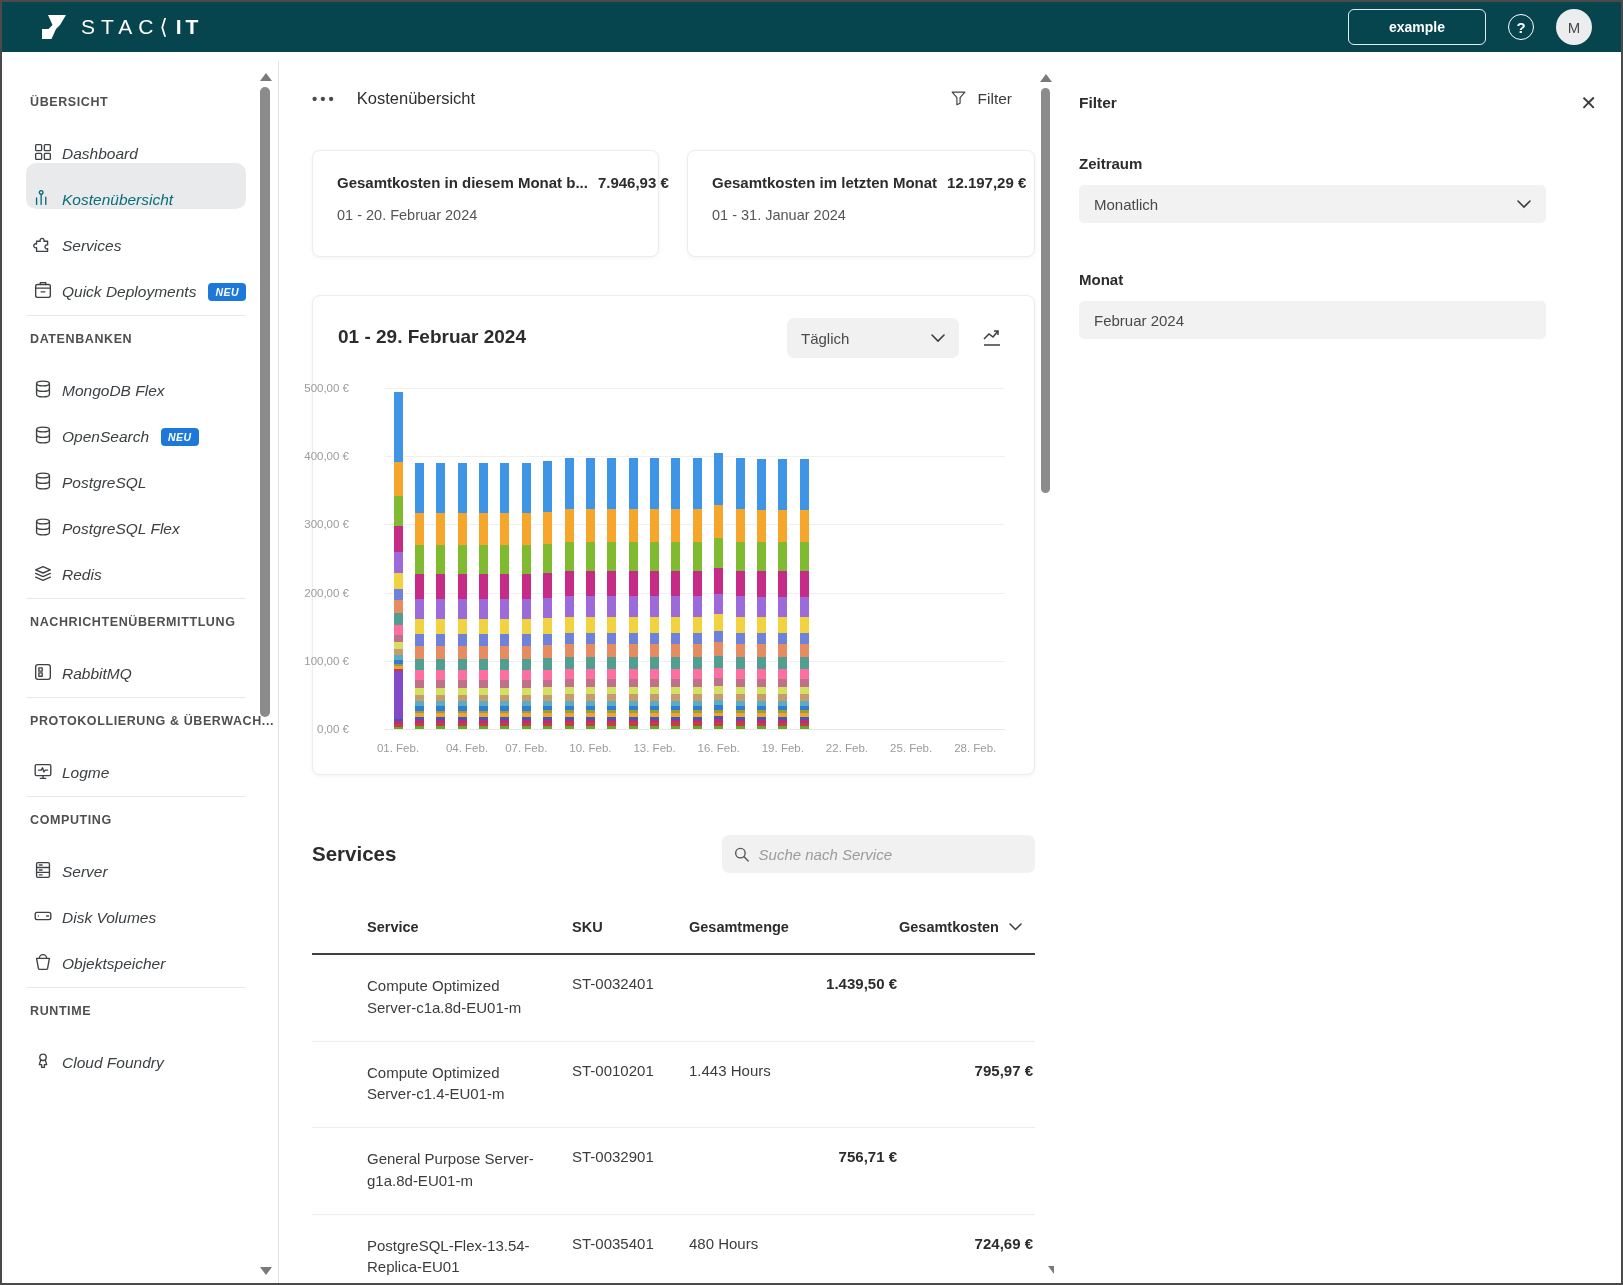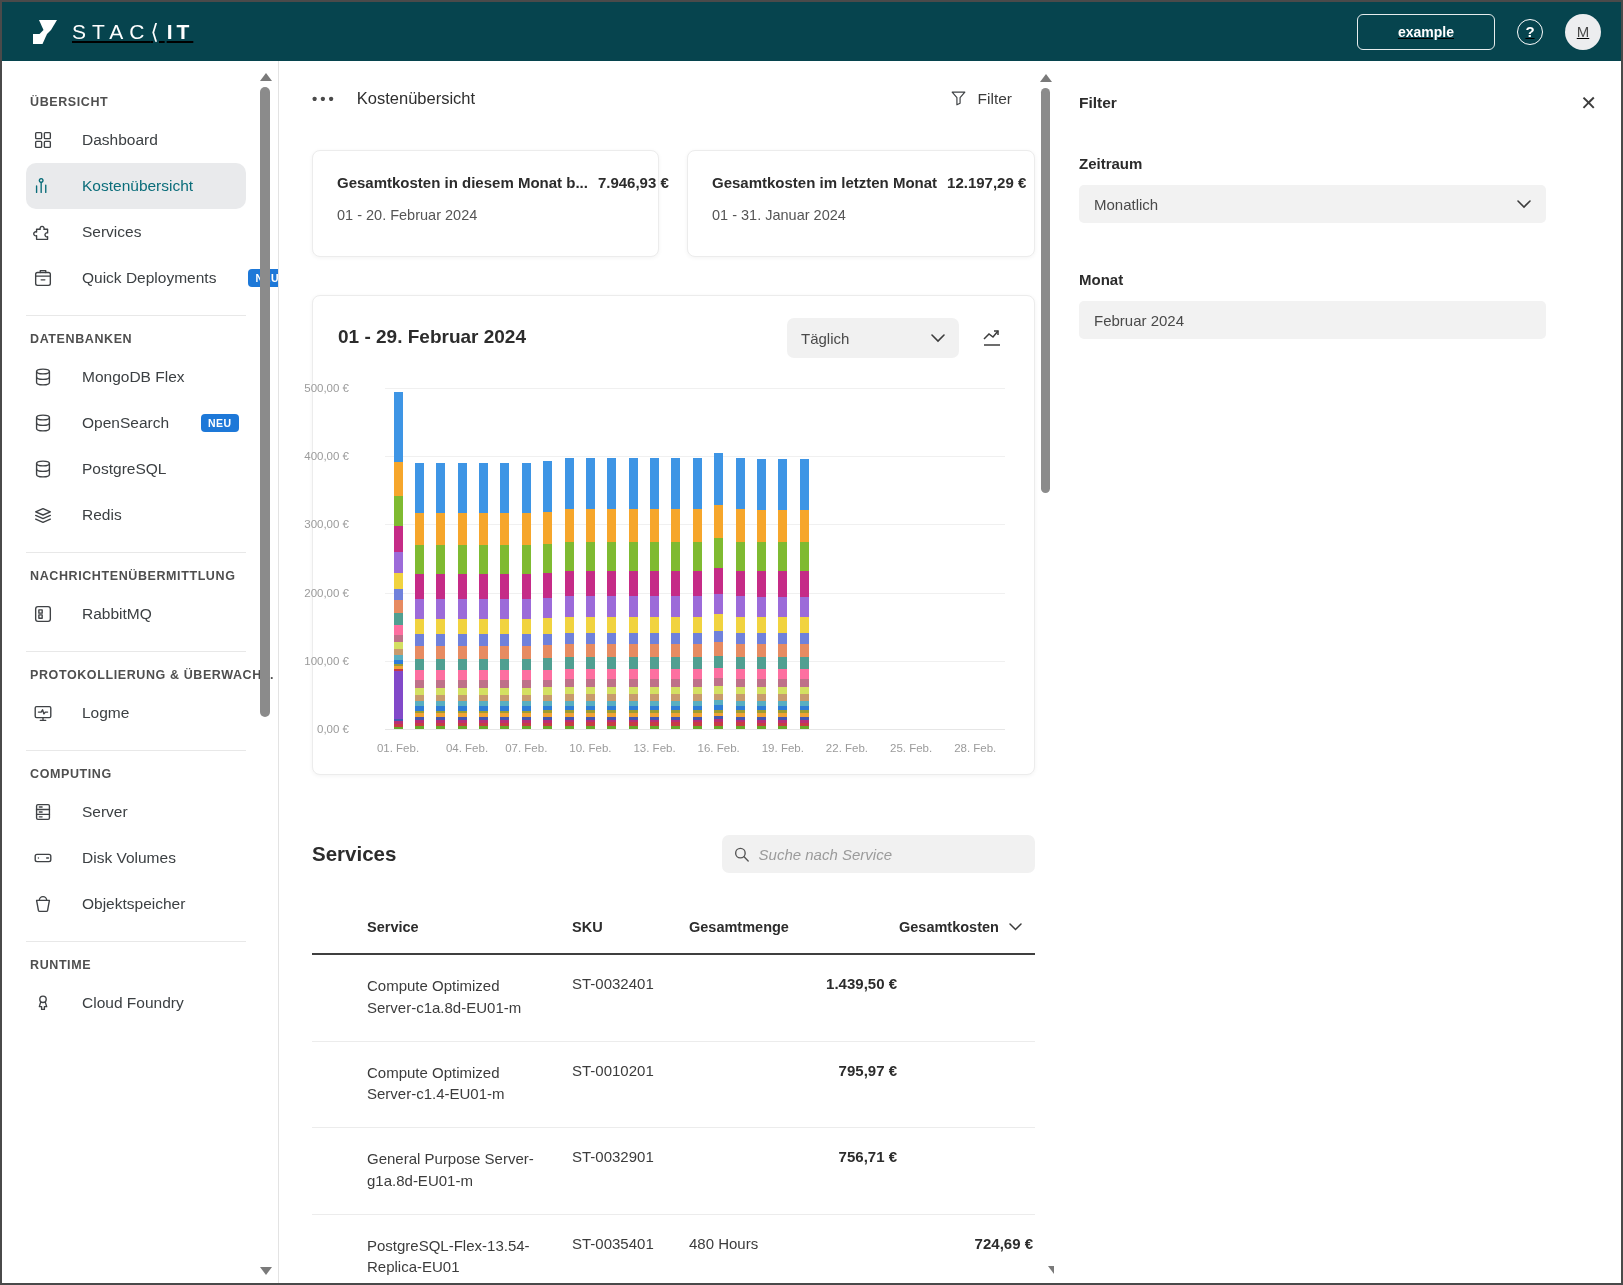--- a/index.html
+++ b/index.html
@@ -1,40 +1,40 @@
 <!DOCTYPE html>
 <html><head>
 <meta charset="utf-8">
 <style>
   * { margin:0; padding:0; box-sizing:border-box; }
   html,body { width:1623px; height:1285px; background:#fff; font-family:"Liberation Sans","DejaVu Sans",sans-serif; overflow:hidden; }
   .app { position:relative; width:1623px; height:1285px; background:#fff; border:2px solid #4a4a4a; overflow:hidden; }
 
   
-  .topbar { position:absolute; top:0; left:0; right:0; height:59px; background:#06444E; display:flex; align-items:center; padding:0 20px;text-decoration:underline; }
+  .topbar { position:absolute; top:0; left:0; right:0; height:50px; background:#06444E; display:flex; align-items:center; padding:0 29px; }
   .logo { display:flex; align-items:center; gap:12px; margin-left:8px; }
   .logo-mark { width:30px; height:30px; }
   .brand { color:#fff; font-size:21px; letter-spacing:6px; display:flex; align-items:center; }
   .brand .b-light { font-weight:300; }
   .brand .b-bracket { font-weight:300; margin-right:2px; font-family:"DejaVu Sans",sans-serif; }
   .brand .b-bold { font-weight:700; letter-spacing:4px; }
   .topbar-right { margin-left:auto; display:flex; align-items:center; gap:22px; }
   .project-btn { border:1px solid rgba(255,255,255,0.9); border-radius:6px; background:transparent; color:#fff; font-weight:700; font-size:14px; padding:9px 40px; cursor:pointer; font-family:inherit; }
   .help-circle { width:26px; height:26px; border:1.8px solid #fff; border-radius:50%; color:#fff; display:flex; align-items:center; justify-content:center; font-size:15px; font-weight:700; }
   .avatar { width:36px; height:36px; border-radius:50%; background:#ECEDEF; color:#4a4a4a; display:flex; align-items:center; justify-content:center; font-size:15px; font-weight:400; }
 
   
   .layout { position:absolute; top:59px; left:0; right:0; bottom:0; }
   .sidebar { position:absolute; top:0; left:0; width:277px; bottom:0; background:#fff; border-right:1px solid #e3e3e3; padding:18px 0 0 24px; overflow:hidden; }
   .main { position:absolute; top:0; left:278px; width:774px; bottom:0; background:#fff; overflow:hidden; }
   .filterpanel { position:absolute; top:0; left:1052px; right:0; bottom:0; background:#fff; padding:30px 80px 0 25px; }
 
   
   .side-heading { font-size:12.5px; font-weight:700; color:#4f4f4f; letter-spacing:0.6px; margin:16px 0 8px 4px; white-space:nowrap; }
-  .side-item { display:flex; align-items:center; gap:28px; height:46px; padding:0 10px 0 6px; margin-right:32px; border-radius:10px; color:#3c4043; font-size:15.5px; cursor:pointer; white-space:nowrap; }
+  .side-item { display:flex; align-items:flex-end; gap:8px; height:46px; padding:0 10px 0 6px; margin-right:32px; border-radius:10px; color:#3c4043; font-size:15.5px; cursor:pointer; white-space:nowrap;font-style:italic; }
   .side-item .s-icon { width:22px; height:22px; flex:0 0 22px; display:flex; align-items:center; justify-content:center; }
   .side-item.selected { background:#E9EAEC; color:#0A6D7A; font-weight:400; }
   .side-item.selected svg * { stroke:#0A6D7A; }
   .badge-neu { background:#1D78D8; color:#fff; font-size:10.5px; font-weight:700; letter-spacing:0.5px; border-radius:4px; padding:3px 7px; margin-left:4px; }
   .side-divider { border-top:1px solid #e8e8e8; margin:14px 32px 10px 0; }
   svg.icn { width:22px; height:22px; }
   svg.icn * { stroke:#3f4245; stroke-width:1.5; fill:none; stroke-linecap:round; stroke-linejoin:round; }
   .sb-thumb { position:absolute; border-radius:5px; background:#8b8b8b; }
   .sb-arrow-up { width:0; height:0; border-left:6px solid transparent; border-right:6px solid transparent; border-bottom:8px solid #7a7a7a; position:absolute; }
   .sb-arrow-down { width:0; height:0; border-left:6px solid transparent; border-right:6px solid transparent; border-top:8px solid #7a7a7a; position:absolute; }
@@ -187,20 +187,30 @@
         </div>
         <div class="side-item">
           <span class="s-icon">
             <svg class="icn" viewBox="0 0 24 24">
               <ellipse cx="12" cy="6" rx="7" ry="2.6"></ellipse>
               <path d="M5 6 v12 c0 1.4 3.1 2.6 7 2.6 s7-1.2 7-2.6 V6"></path>
               <path d="M5 12 c0 1.4 3.1 2.6 7 2.6 s7-1.2 7-2.6"></path>
             </svg>
           </span>
           <span>PostgreSQL</span>
+        </div>
+        <div class="side-item">
+          <span class="s-icon">
+            <svg class="icn" viewBox="0 0 24 24">
+              <ellipse cx="12" cy="6" rx="7" ry="2.6"></ellipse>
+              <path d="M5 6 v12 c0 1.4 3.1 2.6 7 2.6 s7-1.2 7-2.6 V6"></path>
+              <path d="M5 12 c0 1.4 3.1 2.6 7 2.6 s7-1.2 7-2.6"></path>
+            </svg>
+          </span>
+          <span>PostgreSQL Flex</span>
         </div>
         <div class="side-item">
           <span class="s-icon">
             <svg class="icn" viewBox="0 0 24 24">
               <path d="M4 8.5 L12 5 L20 8.5 L12 12 Z"></path>
               <path d="M4 12.5 L12 16 L20 12.5"></path>
               <path d="M4 16.5 L12 20 L20 16.5"></path>
             </svg>
           </span>
           <span>Redis</span>
@@ -843,20 +853,21 @@
               <div class="t-grid t-row">
                 <span><span class="t-dot" style="background: rgb(46, 148, 226);"></span></span>
                 <span class="t-service">Compute Optimized Server-c1a.8d-EU01-m</span>
                 <span>ST-0032401</span>
                 <span class="t-kosten">1.439,50 €</span>
               </div>
               <div class="t-grid t-row">
                 <span><span class="t-dot" style="background: rgb(242, 166, 50);"></span></span>
                 <span class="t-service">Compute Optimized Server-c1.4-EU01-m</span>
                 <span>ST-0010201</span>
+                <span>1.443 Hours</span>
                 <span class="t-kosten">795,97 €</span>
               </div>
               <div class="t-grid t-row">
                 <span><span class="t-dot" style="background: rgb(148, 198, 50);"></span></span>
                 <span class="t-service">General Purpose Server-g1a.8d-EU01-m</span>
                 <span>ST-0032901</span>
                 <span class="t-kosten">756,71 €</span>
               </div>
               <div class="t-grid t-row">
                 <span><span class="t-dot" style="background: rgb(196, 42, 134);"></span></span>

